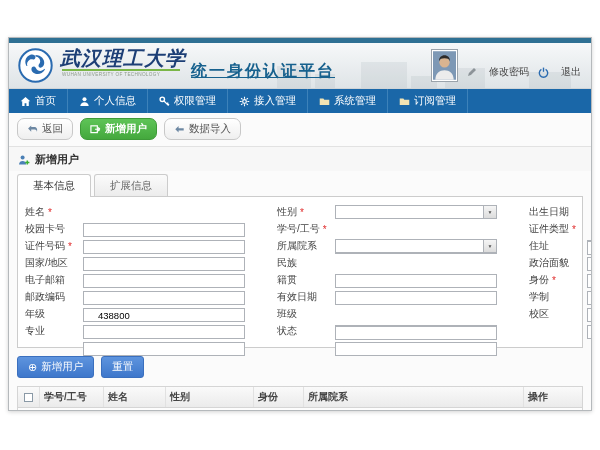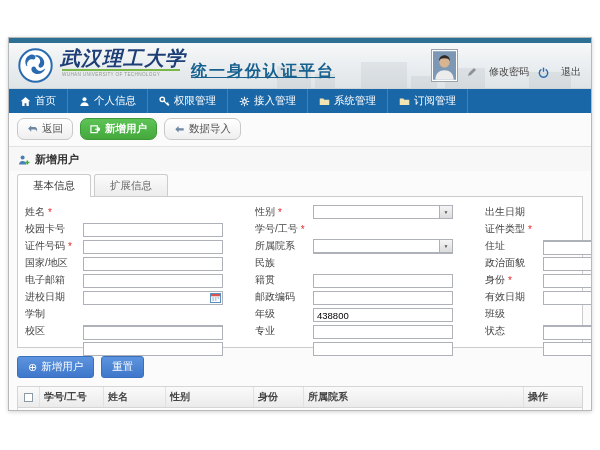--- a/index.html
+++ b/index.html
@@ -77,21 +77,21 @@
   .fpanel { border:1px solid #cccccc; background:#fff; }
   .fgrid {
     display:grid; grid-template-columns:1fr 1fr 1fr; column-gap:32px; row-gap:3px;
     padding:8px 46px 9px 7px;
   }
   .fc { display:flex; align-items:center; height:14px; }
   .fl { width:58px; flex:none; font-size:10px; color:#444; display:flex; align-items:center; }
   .rq { color:#e02b2b; font-style:normal; margin-left:3px; font-size:10px; }
   .ti {
     flex:1; min-width:0; height:14px; border:1px solid #aeb2b8; background:#fff;
-    font-size:9.5px; padding:0 3px; font-family:inherit; outline:none;margin-top:36px;
+    font-size:9.5px; padding:0 14px; font-family:inherit; outline:none;margin-top:36px;
   }
   .sel { flex:1; min-width:0; height:14px; border:1px solid #aeb2b8; background:#fff; position:relative; cursor:pointer; }
   .caret {
     position:absolute; right:0; top:0; bottom:0; width:13px;
     background:linear-gradient(#f5f5f5,#dcdcdc); border-left:1px solid #aeb2b8;
     font-size:5px; color:#555; display:flex; align-items:center; justify-content:center;
   }
   .dw { flex:1; min-width:0; position:relative; height:14px; }
   .dw .ti { width:100%; padding-right:15px; }
   .cal { position:absolute; right:2px; top:1.5px; width:11px; height:11px; cursor:pointer; }
@@ -359,32 +359,20 @@
           <div class="fc">
             <span class="fl">
                 <span>身份</span>
                 <em class="rq">*</em>
               </span>
             <input class="ti" style="">
           </div>
 
           <div class="fc">
             <span class="fl">
-                <span>进校日期</span>
-              </span>
-            <div class="dw"><input class="ti" style="">
-              <svg class="cal" viewBox="0 0 11 11">
-                  <rect x="0.5" y="1.5" width="10" height="9" fill="#fff" stroke="#5b8fc0"></rect>
-                  <rect x="1" y="2" width="9" height="2.3" fill="#d9534f"></rect>
-                  <path d="M2.3 6h1.6M4.9 6h1.6M7.5 6h1.6M2.3 8h1.6M4.9 8h1.6" stroke="#5b8fc0" stroke-width="0.9"></path>
-                </svg>
-            </div>
-          </div>
-          <div class="fc">
-            <span class="fl">
                 <span>邮政编码</span>
               </span>
             <input class="ti" value="438800" style="">
           </div>
           <div class="fc">
             <span class="fl">
                 <span>有效日期</span>
               </span>
             <div class="dw"><input class="ti" style="">
               

